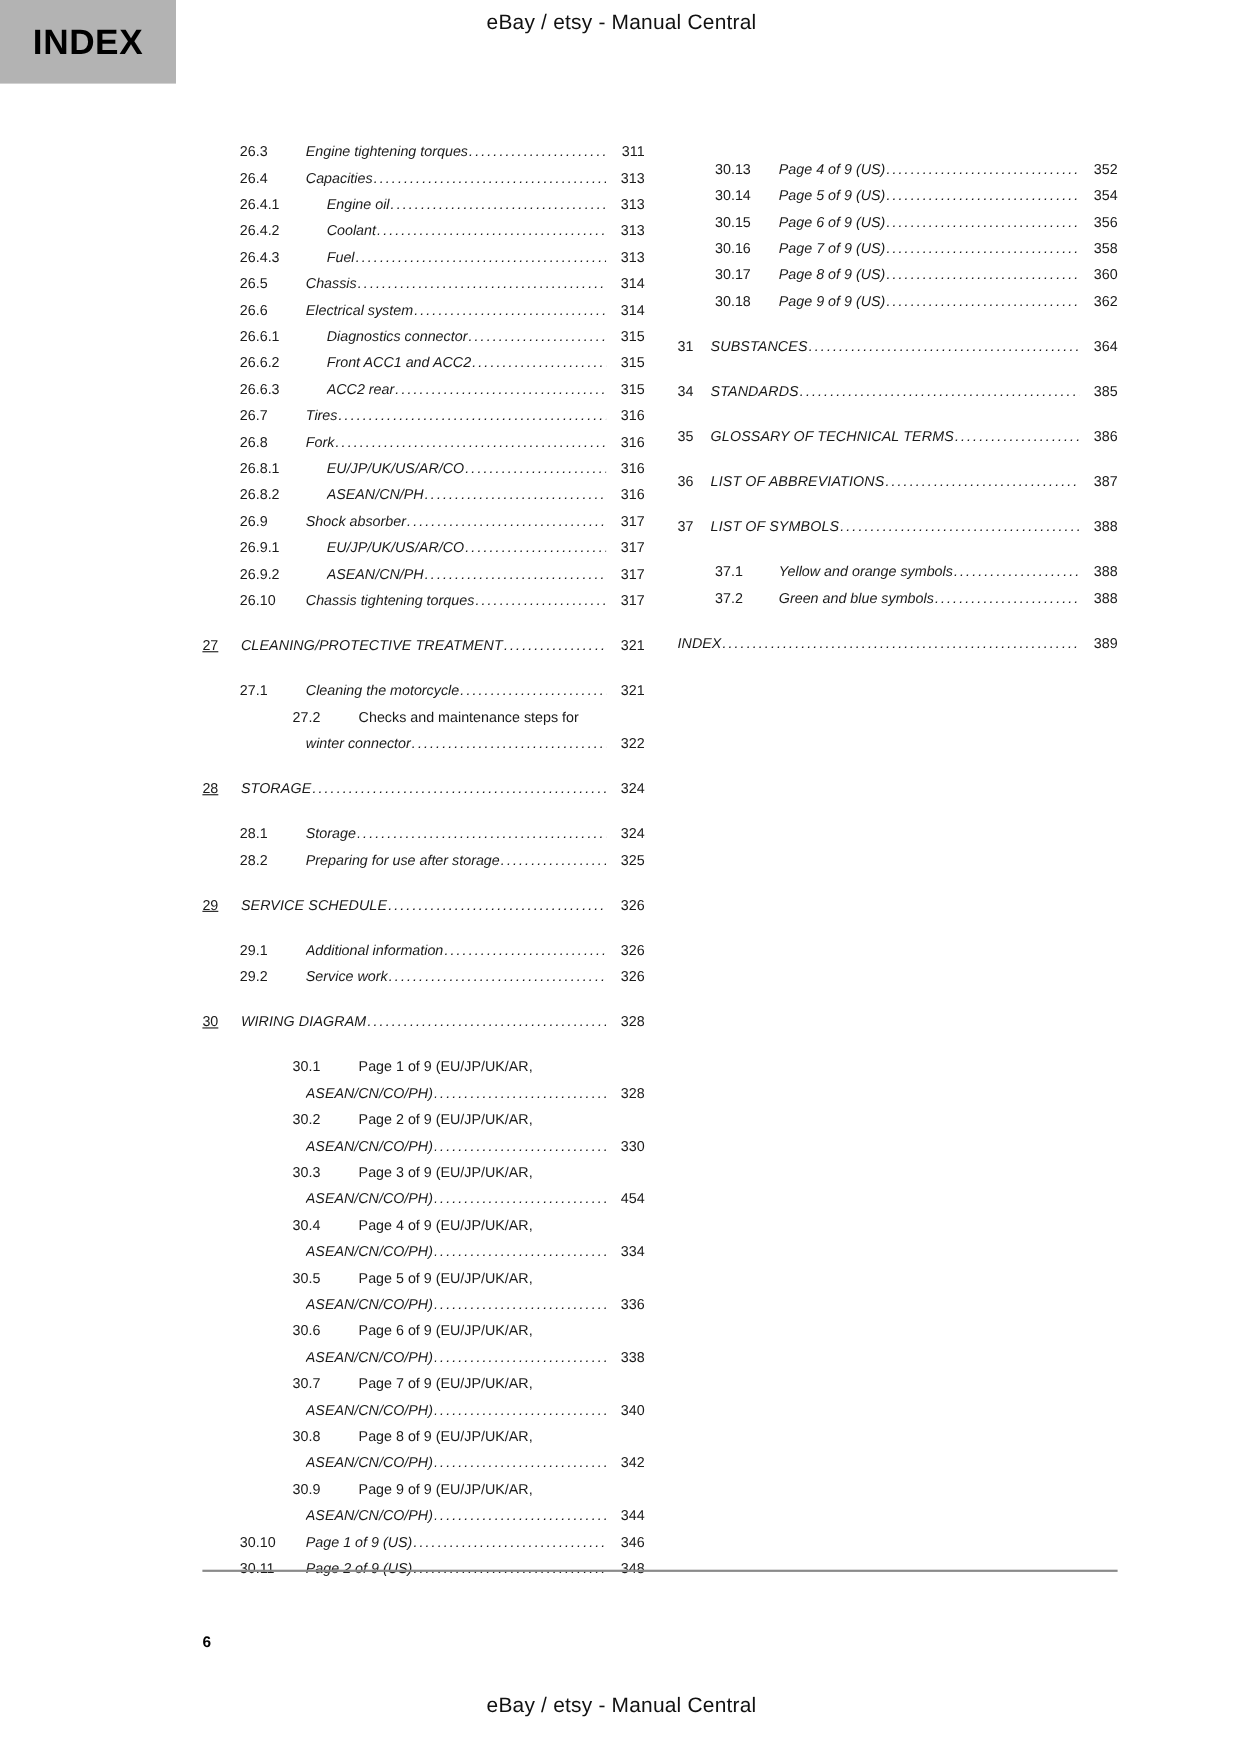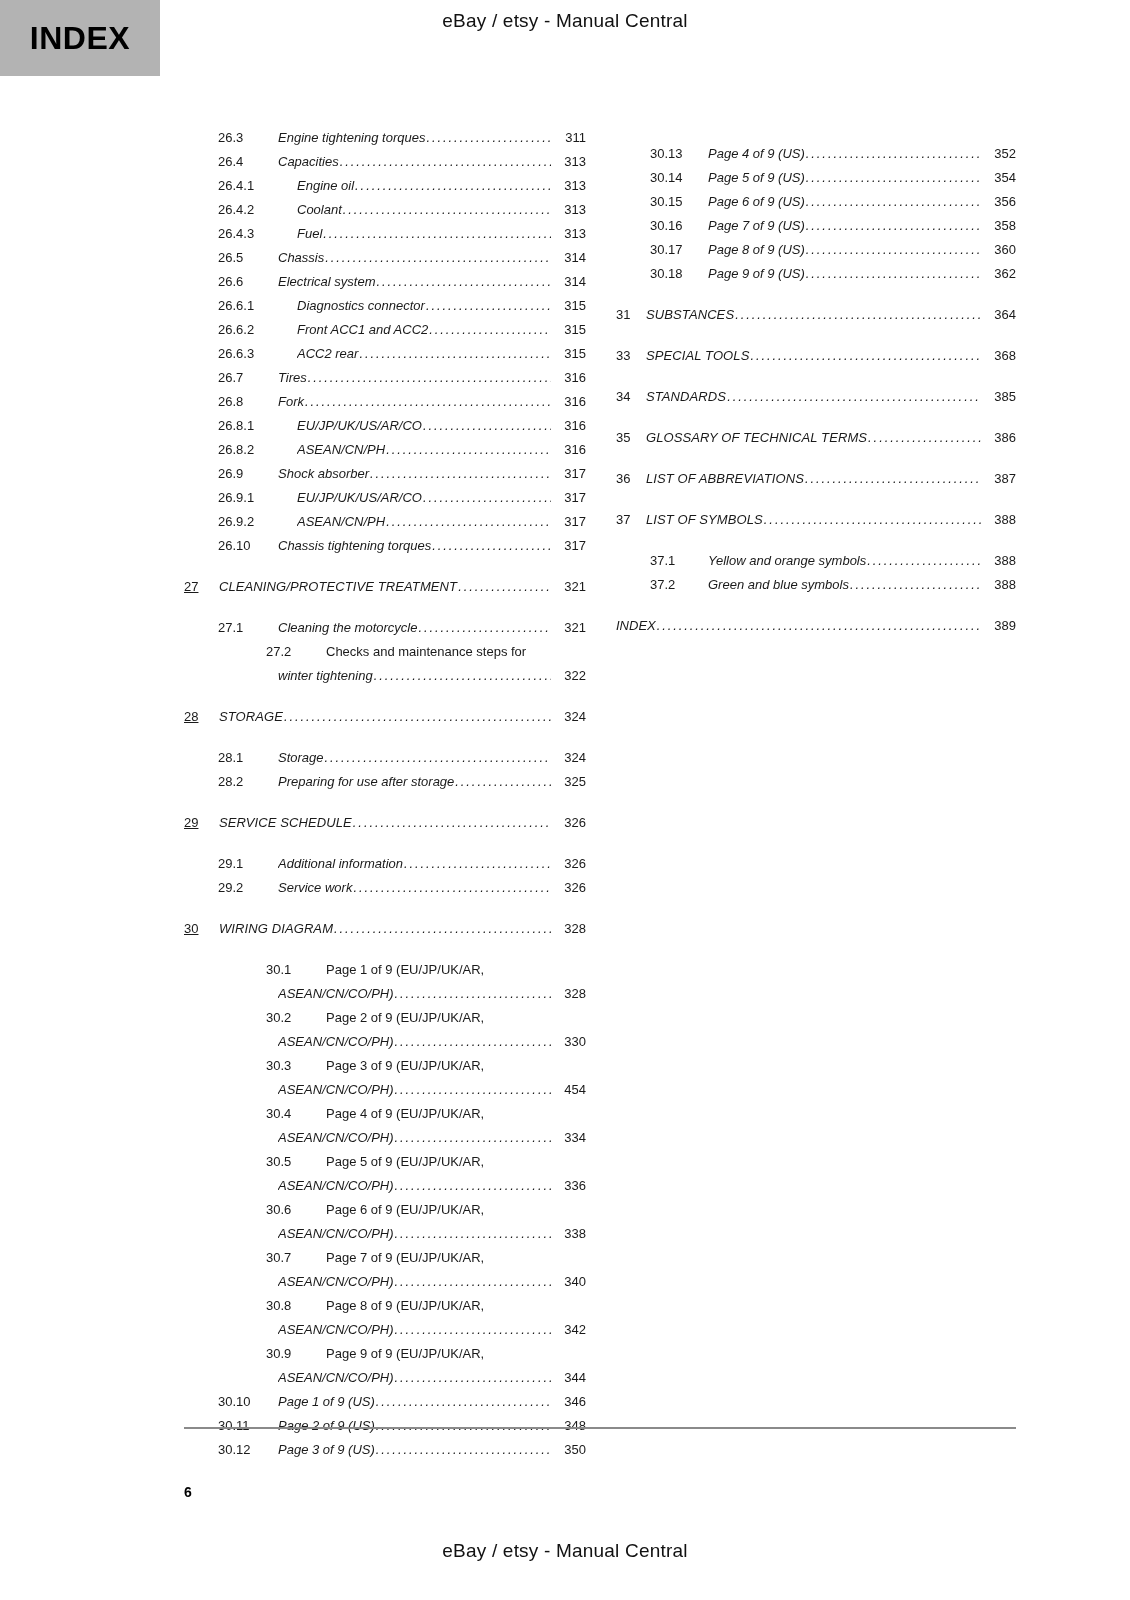--- a/index.html
+++ b/index.html
@@ -333,21 +333,21 @@
         </span>
         <span class="page">321</span>
       </div>
       <div class="toc-row lvl-section wrap">
         <div class="line1">
           <span class="num">27.2</span>
           <span class="title">Checks and maintenance steps for</span>
         </div>
         <div class="line2">
           <span class="title-wrap">
-            <span class="title">winter tightening</span>
+            <span class="title">winter connector</span>
             <span class="leader"></span>
           </span>
           <span class="page">322</span>
         </div>
       </div>
       <div class="toc-row lvl-chapter gap-before">
         <span class="num">28</span>
         <span class="title-wrap">
           <span class="title">STORAGE</span>
           <span class="leader"></span>
@@ -528,28 +528,20 @@
         <span class="page">346</span>
       </div>
       <div class="toc-row lvl-section">
         <span class="num">30.11</span>
         <span class="title-wrap">
           <span class="title">Page 2 of 9 (US)</span>
           <span class="leader"></span>
         </span>
         <span class="page">348</span>
       </div>
-      <div class="toc-row lvl-section">
-        <span class="num">30.12</span>
-        <span class="title-wrap">
-          <span class="title">Page 3 of 9 (US)</span>
-          <span class="leader"></span>
-        </span>
-        <span class="page">350</span>
-      </div>
     </div>
   <div class="toc-col" id="toc-col-right">
       <div class="toc-row lvl-section">
         <span class="num">30.13</span>
         <span class="title-wrap">
           <span class="title">Page 4 of 9 (US)</span>
           <span class="leader"></span>
         </span>
         <span class="page">352</span>
       </div>
@@ -593,28 +585,20 @@
         </span>
         <span class="page">362</span>
       </div>
       <div class="toc-row lvl-chapter gap-before">
         <span class="num">31</span>
         <span class="title-wrap">
           <span class="title">SUBSTANCES</span>
           <span class="leader"></span>
         </span>
         <span class="page">364</span>
-      </div>
-      <div class="toc-row lvl-chapter gap-before">
-        <span class="num">33</span>
-        <span class="title-wrap">
-          <span class="title">SPECIAL TOOLS</span>
-          <span class="leader"></span>
-        </span>
-        <span class="page">368</span>
       </div>
       <div class="toc-row lvl-chapter gap-before">
         <span class="num">34</span>
         <span class="title-wrap">
           <span class="title">STANDARDS</span>
           <span class="leader"></span>
         </span>
         <span class="page">385</span>
       </div>
       <div class="toc-row lvl-chapter gap-before">

